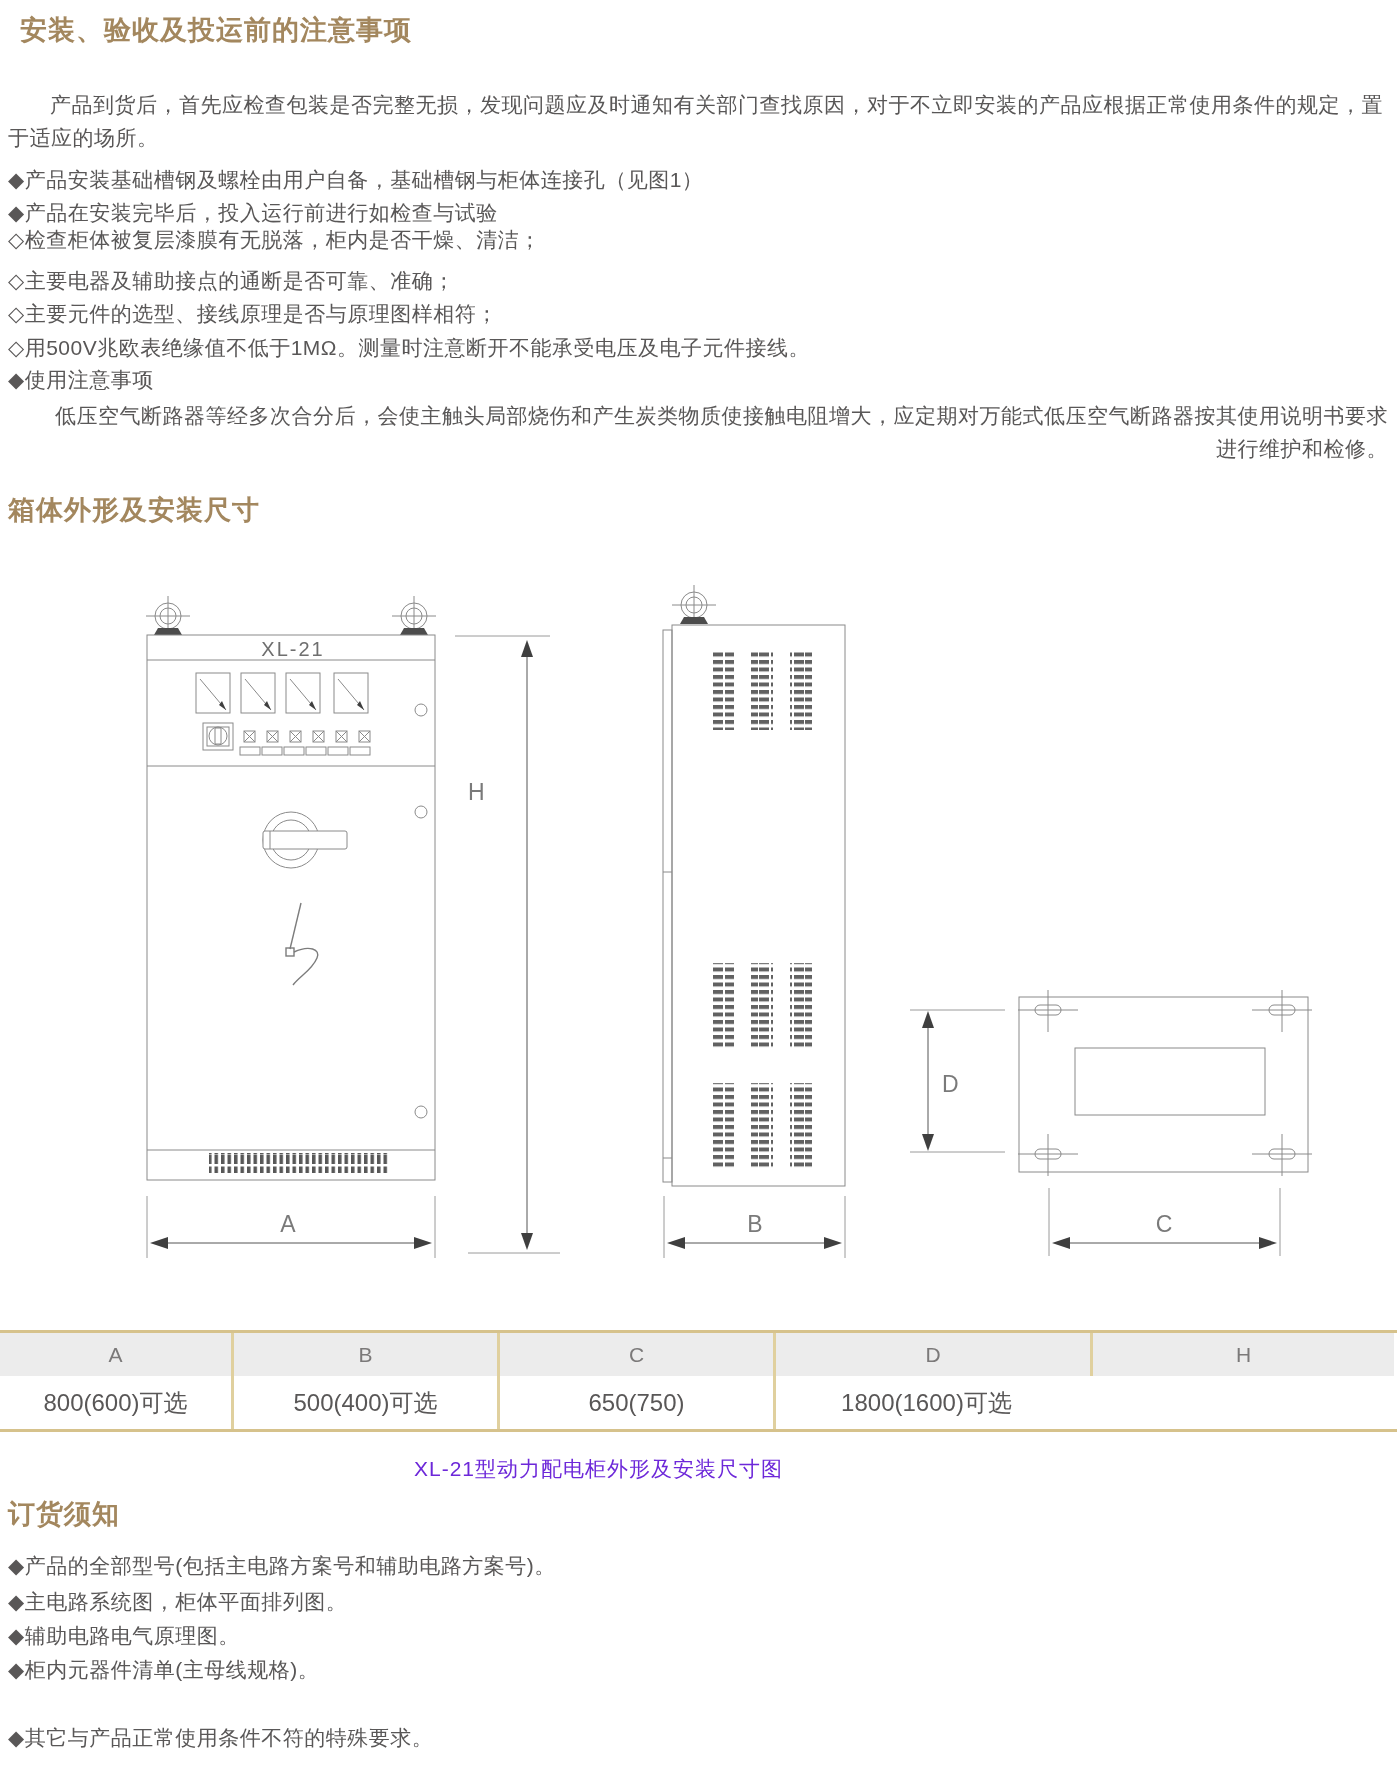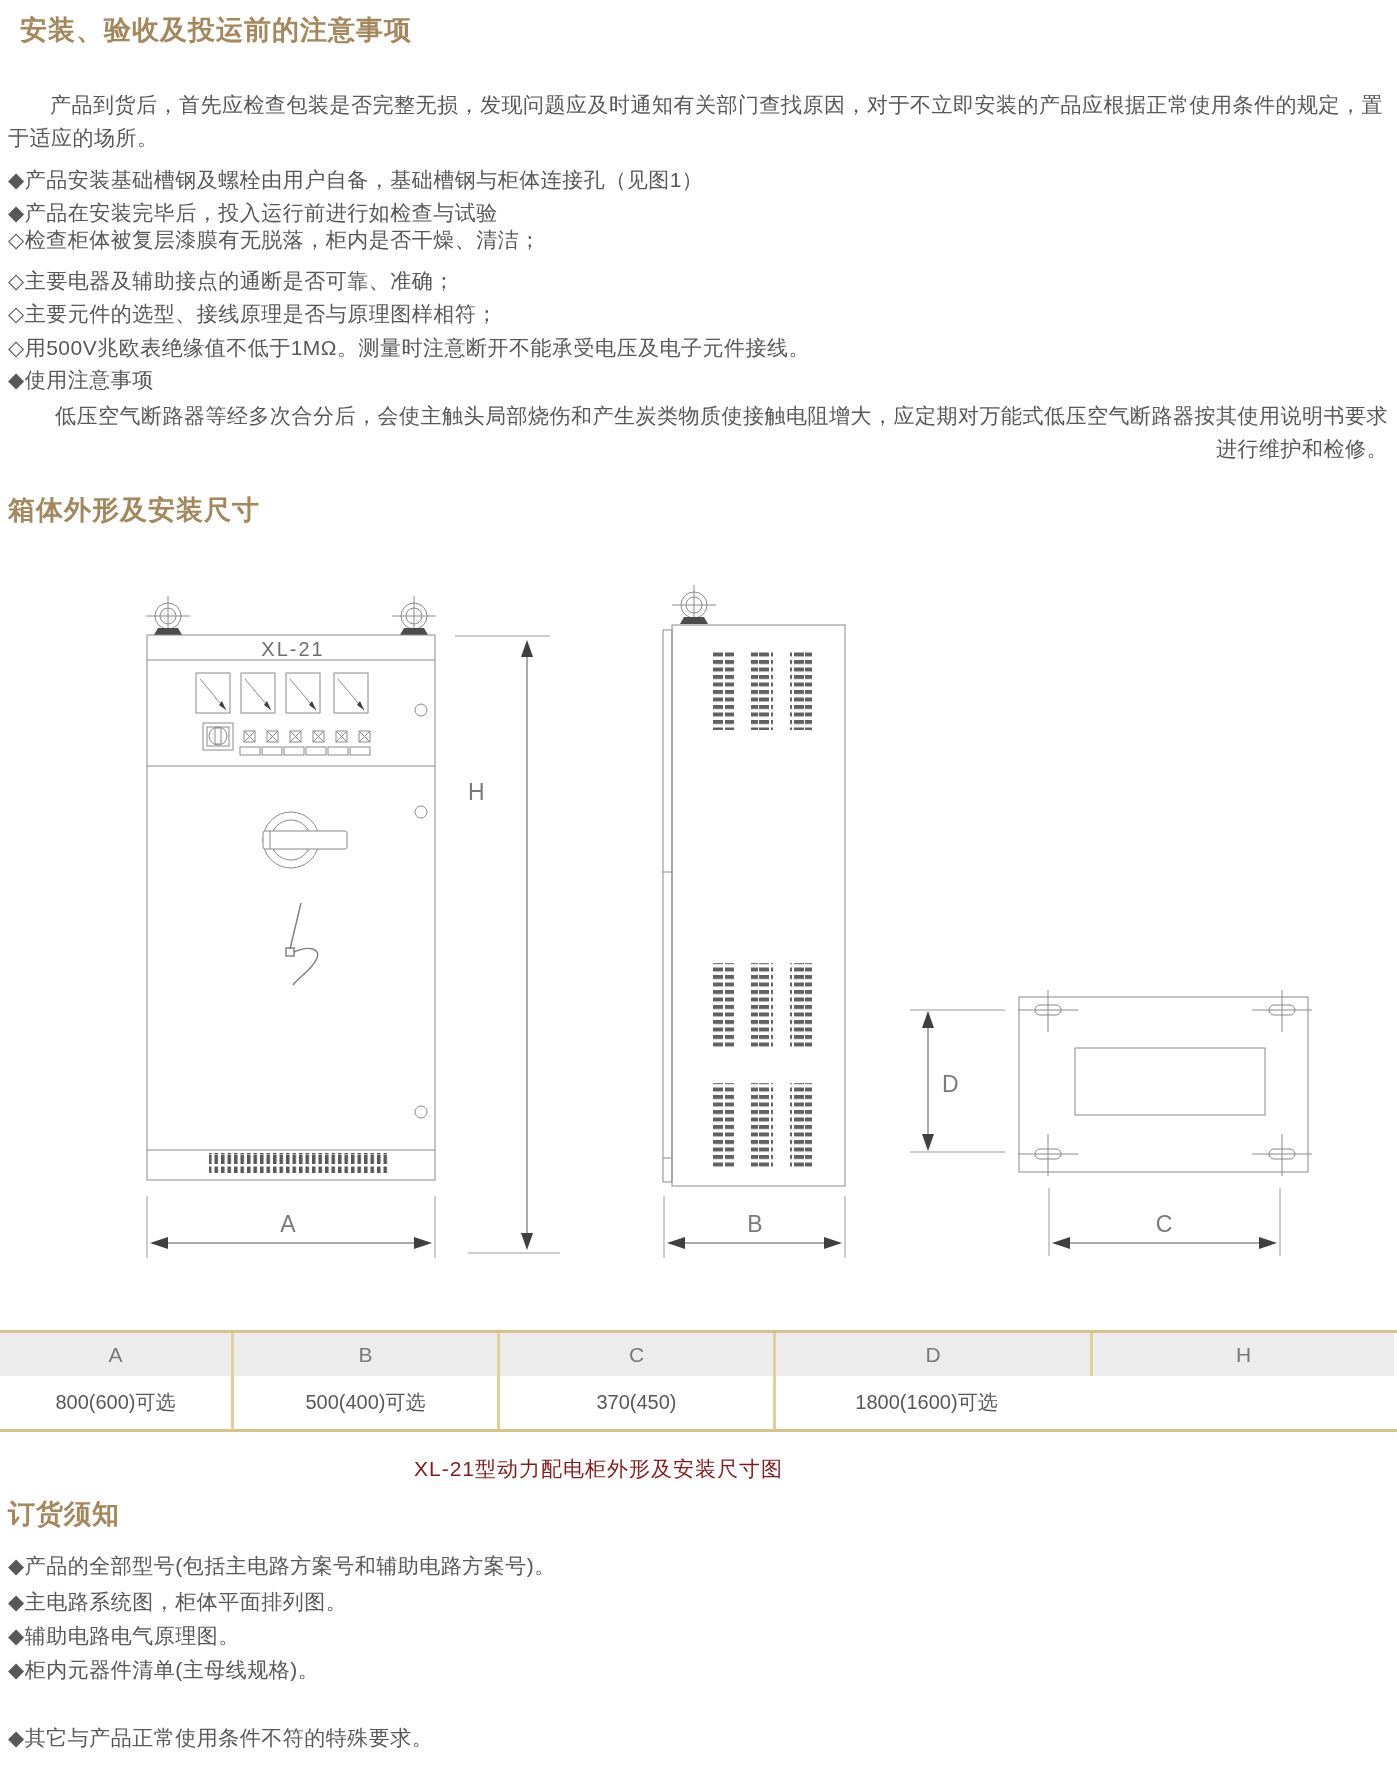--- a/index.html
+++ b/index.html
@@ -21,22 +21,22 @@
   #spec-table{position:absolute;left:0;top:1330px;width:1397px;}
   .gold-border{height:3px;background:#d6c28c;}
   .t-row{display:flex;width:1397px;}
   .t-cell{box-sizing:border-box;display:flex;align-items:center;justify-content:center;}
   .t-cell.c0{width:231px;}
   .t-cell.c1{width:266px;border-left:3px solid #e0d09e;}
   .t-cell.c2{width:276px;border-left:3px solid #e0d09e;}
   .t-cell.c3{width:317px;border-left:3px solid #e0d09e;}
   .t-cell.c4{width:304px;border-left:3px solid #e0d09e;}
   .t-head{height:43px;background:#ececec;font-size:21px;color:#7b7979;}
-  .t-data{height:53px;background:#ffffff;font-size:20px;color:#595757;}
-  #caption{position:absolute;left:0;top:1455px;width:1197px;text-align:center;font-size:21px;color:#7f1d1d;letter-spacing:1px;}
+  .t-data{height:53px;background:#ffffff;font-size:24px;color:#595757;}
+  #caption{position:absolute;left:0;top:1455px;width:1197px;text-align:center;font-size:21px;color:#6d28d9;letter-spacing:1px;}
 </style>
 </head>
 <body>
 
 <div id="page">
 
   <div class="gold-h" style="top:12px;margin-left:12px;">安装、验收及投运前的注意事项</div>
   <div class="para" style="top:88px;">产品到货后，首先应检查包装是否完整无损，发现问题应及时通知有关部门查找原因，对于不立即安装的产品应根据正常使用条件的规定，置于适应的场所。</div>
   <div class="body-line" style="top:166px;">◆产品安装基础槽钢及螺栓由用户自备，基础槽钢与柜体连接孔（见图1）</div>
   <div class="body-line" style="top:199px;">◆产品在安装完毕后，投入运行前进行如检查与试验</div>
@@ -267,21 +267,21 @@
     <div class="t-row">
       <div class="t-cell t-head c0">A</div>
       <div class="t-cell t-head c1">B</div>
       <div class="t-cell t-head c2">C</div>
       <div class="t-cell t-head c3">D</div>
       <div class="t-cell t-head c4">H</div>
     </div>
     <div class="t-row">
       <div class="t-cell t-data c0">800(600)可选</div>
       <div class="t-cell t-data c1">500(400)可选</div>
-      <div class="t-cell t-data c2">370(450)</div>
+      <div class="t-cell t-data c2">650(750)</div>
       <div class="t-cell t-data c4">1800(1600)可选</div>
     </div>
     <div class="gold-border"></div>
   </div>
 
   <div id="caption">XL-21型动力配电柜外形及安装尺寸图</div>
 
   <div class="gold-h" style="top:1496px;">订货须知</div>
   <div class="body-line" style="top:1552px;">◆产品的全部型号(包括主电路方案号和辅助电路方案号)。</div>
   <div class="body-line" style="top:1588px;">◆主电路系统图，柜体平面排列图。</div>

